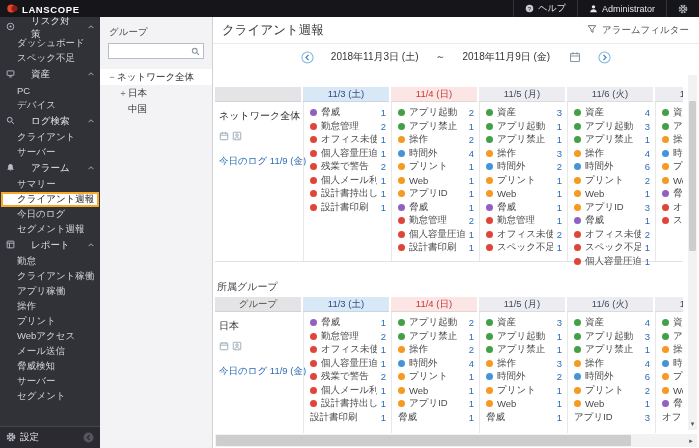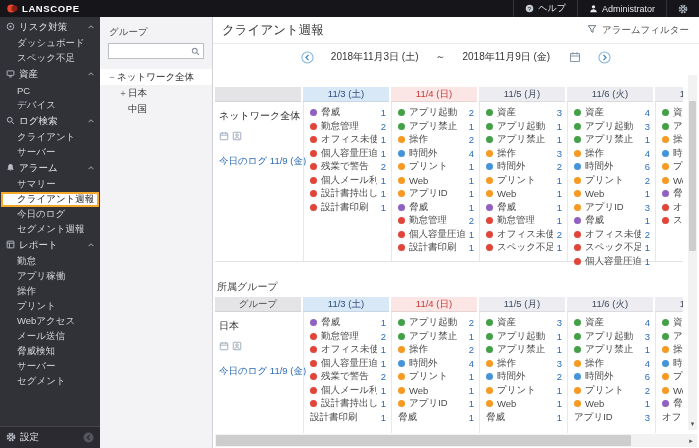--- a/index.html
+++ b/index.html
@@ -1,30 +1,30 @@
 <!DOCTYPE html>
 <html><head>
 <meta charset="utf-8">
 <style>
   * { box-sizing: border-box; margin: 0; padding: 0; }
   html,body { width:699px; height:448px; overflow:hidden; font-family:"Liberation Sans","DejaVu Sans",sans-serif; background:#fff; }
   #app { position:relative; width:699px; height:448px; overflow:hidden; }
 
   
-  #topbar { position:absolute; top:0; left:0; right:0; height:17px; background:#15151a; display:flex; align-items:center; color:#fff; z-index:30; }
+  #topbar { position:absolute; top:0; left:0; right:0; height:17px; background:#15151a; display:flex; align-items:flex-start; color:#fff; z-index:30; }
   .logo-wrap { display:flex; align-items:center; gap:4px; padding-left:7px; }
   .logo-text { font-size:9.5px; font-weight:bold; letter-spacing:0.6px; color:#fff; }
   .topbar-right { margin-left:auto; display:flex; align-items:center; height:100%; }
   .topbar-item { display:flex; align-items:center; gap:4px; padding:0 11px; font-size:9px; color:#e3e5e9; height:100%; border-left:1px solid #33343b; }
   .topbar-item svg { display:block; }
 
   
   #sidebar { position:absolute; top:17px; left:0; width:100px; bottom:0; background:#313138; color:#d9dadd; z-index:20; }
   #sidebar-nav { padding-top:2px; }
-  .nav-section { height:17px; display:flex; align-items:center; gap:4px; padding:0 5px 0 6px; font-size:9.5px; color:#e2e3e6; cursor:pointer; }
+  .nav-section { height:17px; display:flex; align-items:center; gap:16px; padding:0 5px 0 6px; font-size:9.5px; color:#e2e3e6; cursor:pointer; }
   .nav-section .nav-chev { margin-left:auto; }
   .nav-item { height:15px; display:flex; align-items:center; padding-left:17px; font-size:9.5px; color:#d2d3d7; cursor:pointer; white-space:nowrap; }
   .nav-item.selected { background:#fff; color:#222; border:2px solid #f5a829; margin:0 1px; padding-left:14px; }
   #sidebar-footer { position:absolute; bottom:0; left:0; right:0; height:22px; background:#2a2a30; border-top:1px solid #45454c; display:flex; align-items:center; gap:4px; padding:0 6px; font-size:9.5px; color:#e2e3e6; }
   #sidebar-footer .collapse-btn { margin-left:auto; display:flex; }
 
   
   #group-panel { position:absolute; top:17px; left:100px; width:113px; bottom:0; background:#f3f3f5; border-right:1px solid #d2d2d6; z-index:10; }
   .gp-label { font-size:9.5px; color:#555; margin:9px 0 4px 9px; }
   .gp-search { margin:0 8px; height:16px; background:#fff; border:1px solid #b9bdc4; display:flex; align-items:center; padding:0 3px; }
@@ -172,20 +172,21 @@
           <span class="nav-ico"><svg width="9" height="9" viewBox="0 0 12 12" fill="none" stroke="#b9bec6" stroke-width="1.2">
               <rect x="1.5" y="1.5" width="9" height="9" rx="0.6"></rect>
               <path d="M1.5 4.2h9M4.6 4.2v6.3"></path>
             </svg></span>
           <span class="nav-sec-label">レポート</span>
           <span class="nav-chev"><svg width="8" height="8" viewBox="0 0 10 10" fill="none" stroke="#8a8a92" stroke-width="1.3">
               <path d="M2 6.3L5 3.6L8 6.3"></path>
             </svg></span>
         </div>
         <div class="nav-item">勤怠</div>
+        <div class="nav-item">クライアント稼働</div>
         <div class="nav-item">アプリ稼働</div>
         <div class="nav-item">操作</div>
         <div class="nav-item">プリント</div>
         <div class="nav-item">Webアクセス</div>
         <div class="nav-item">メール送信</div>
         <div class="nav-item">脅威検知</div>
         <div class="nav-item">サーバー</div>
         <div class="nav-item">セグメント</div>
       </div>
     <div id="sidebar-footer">

